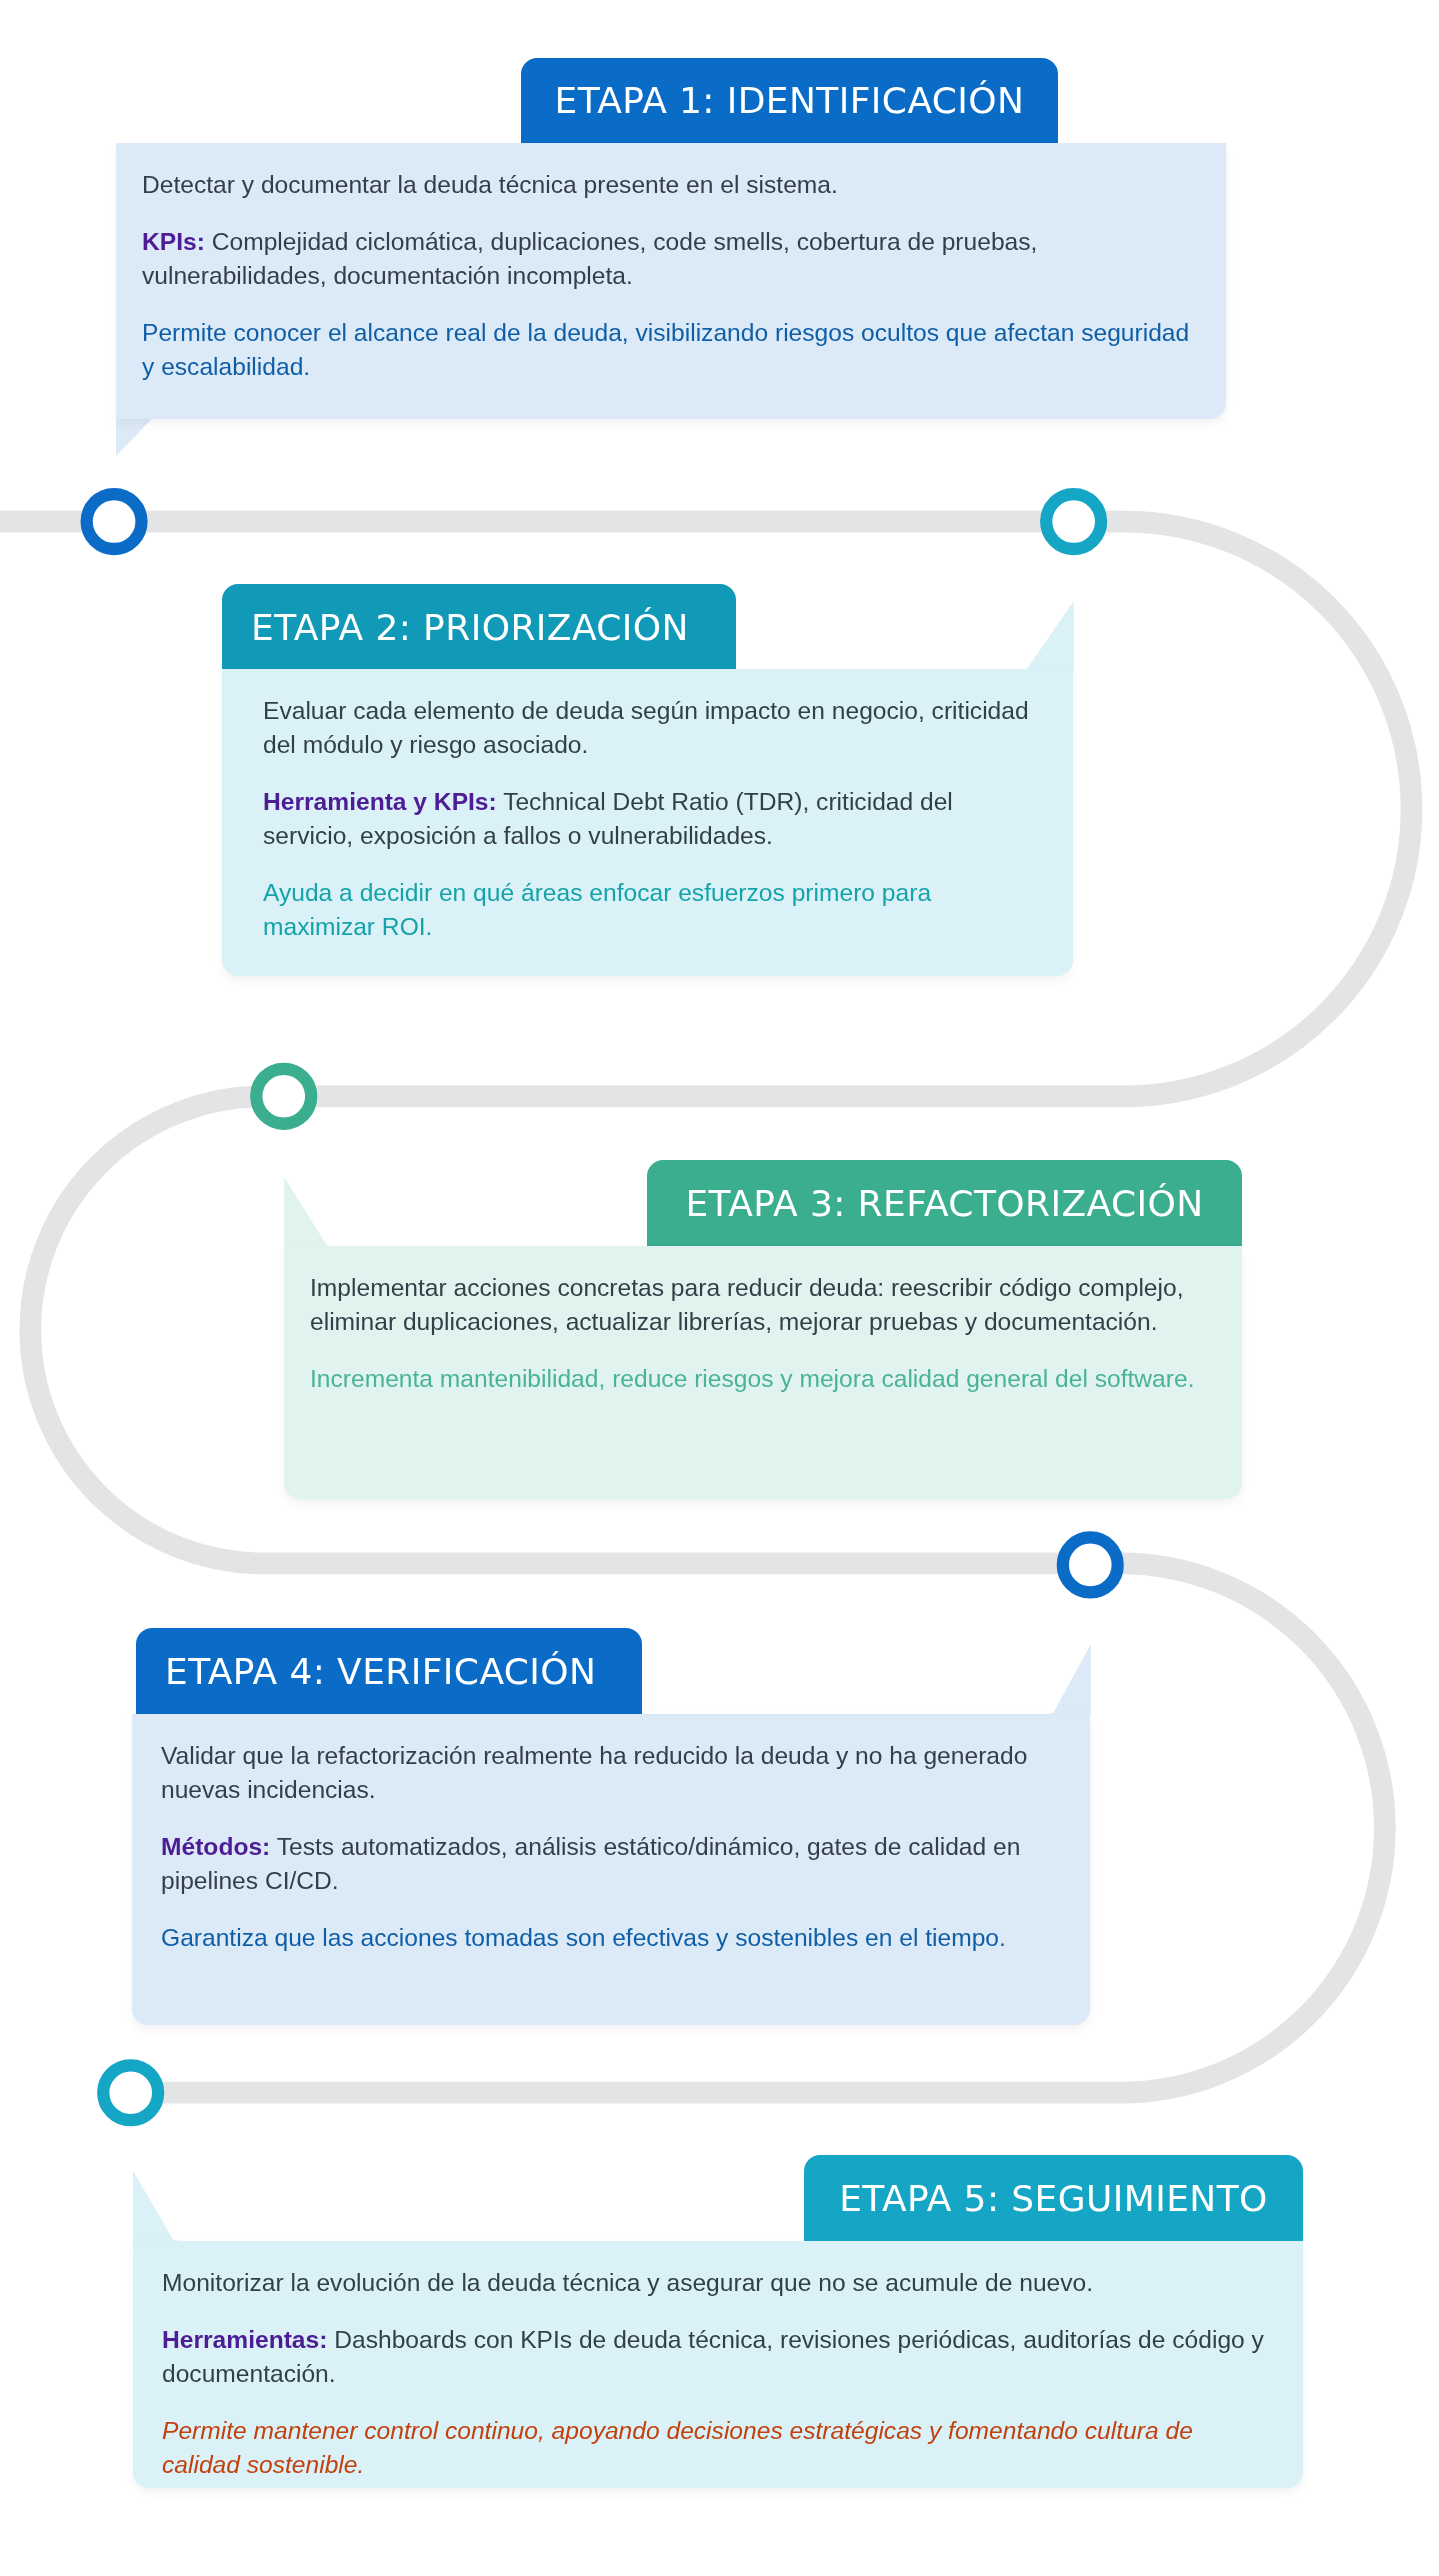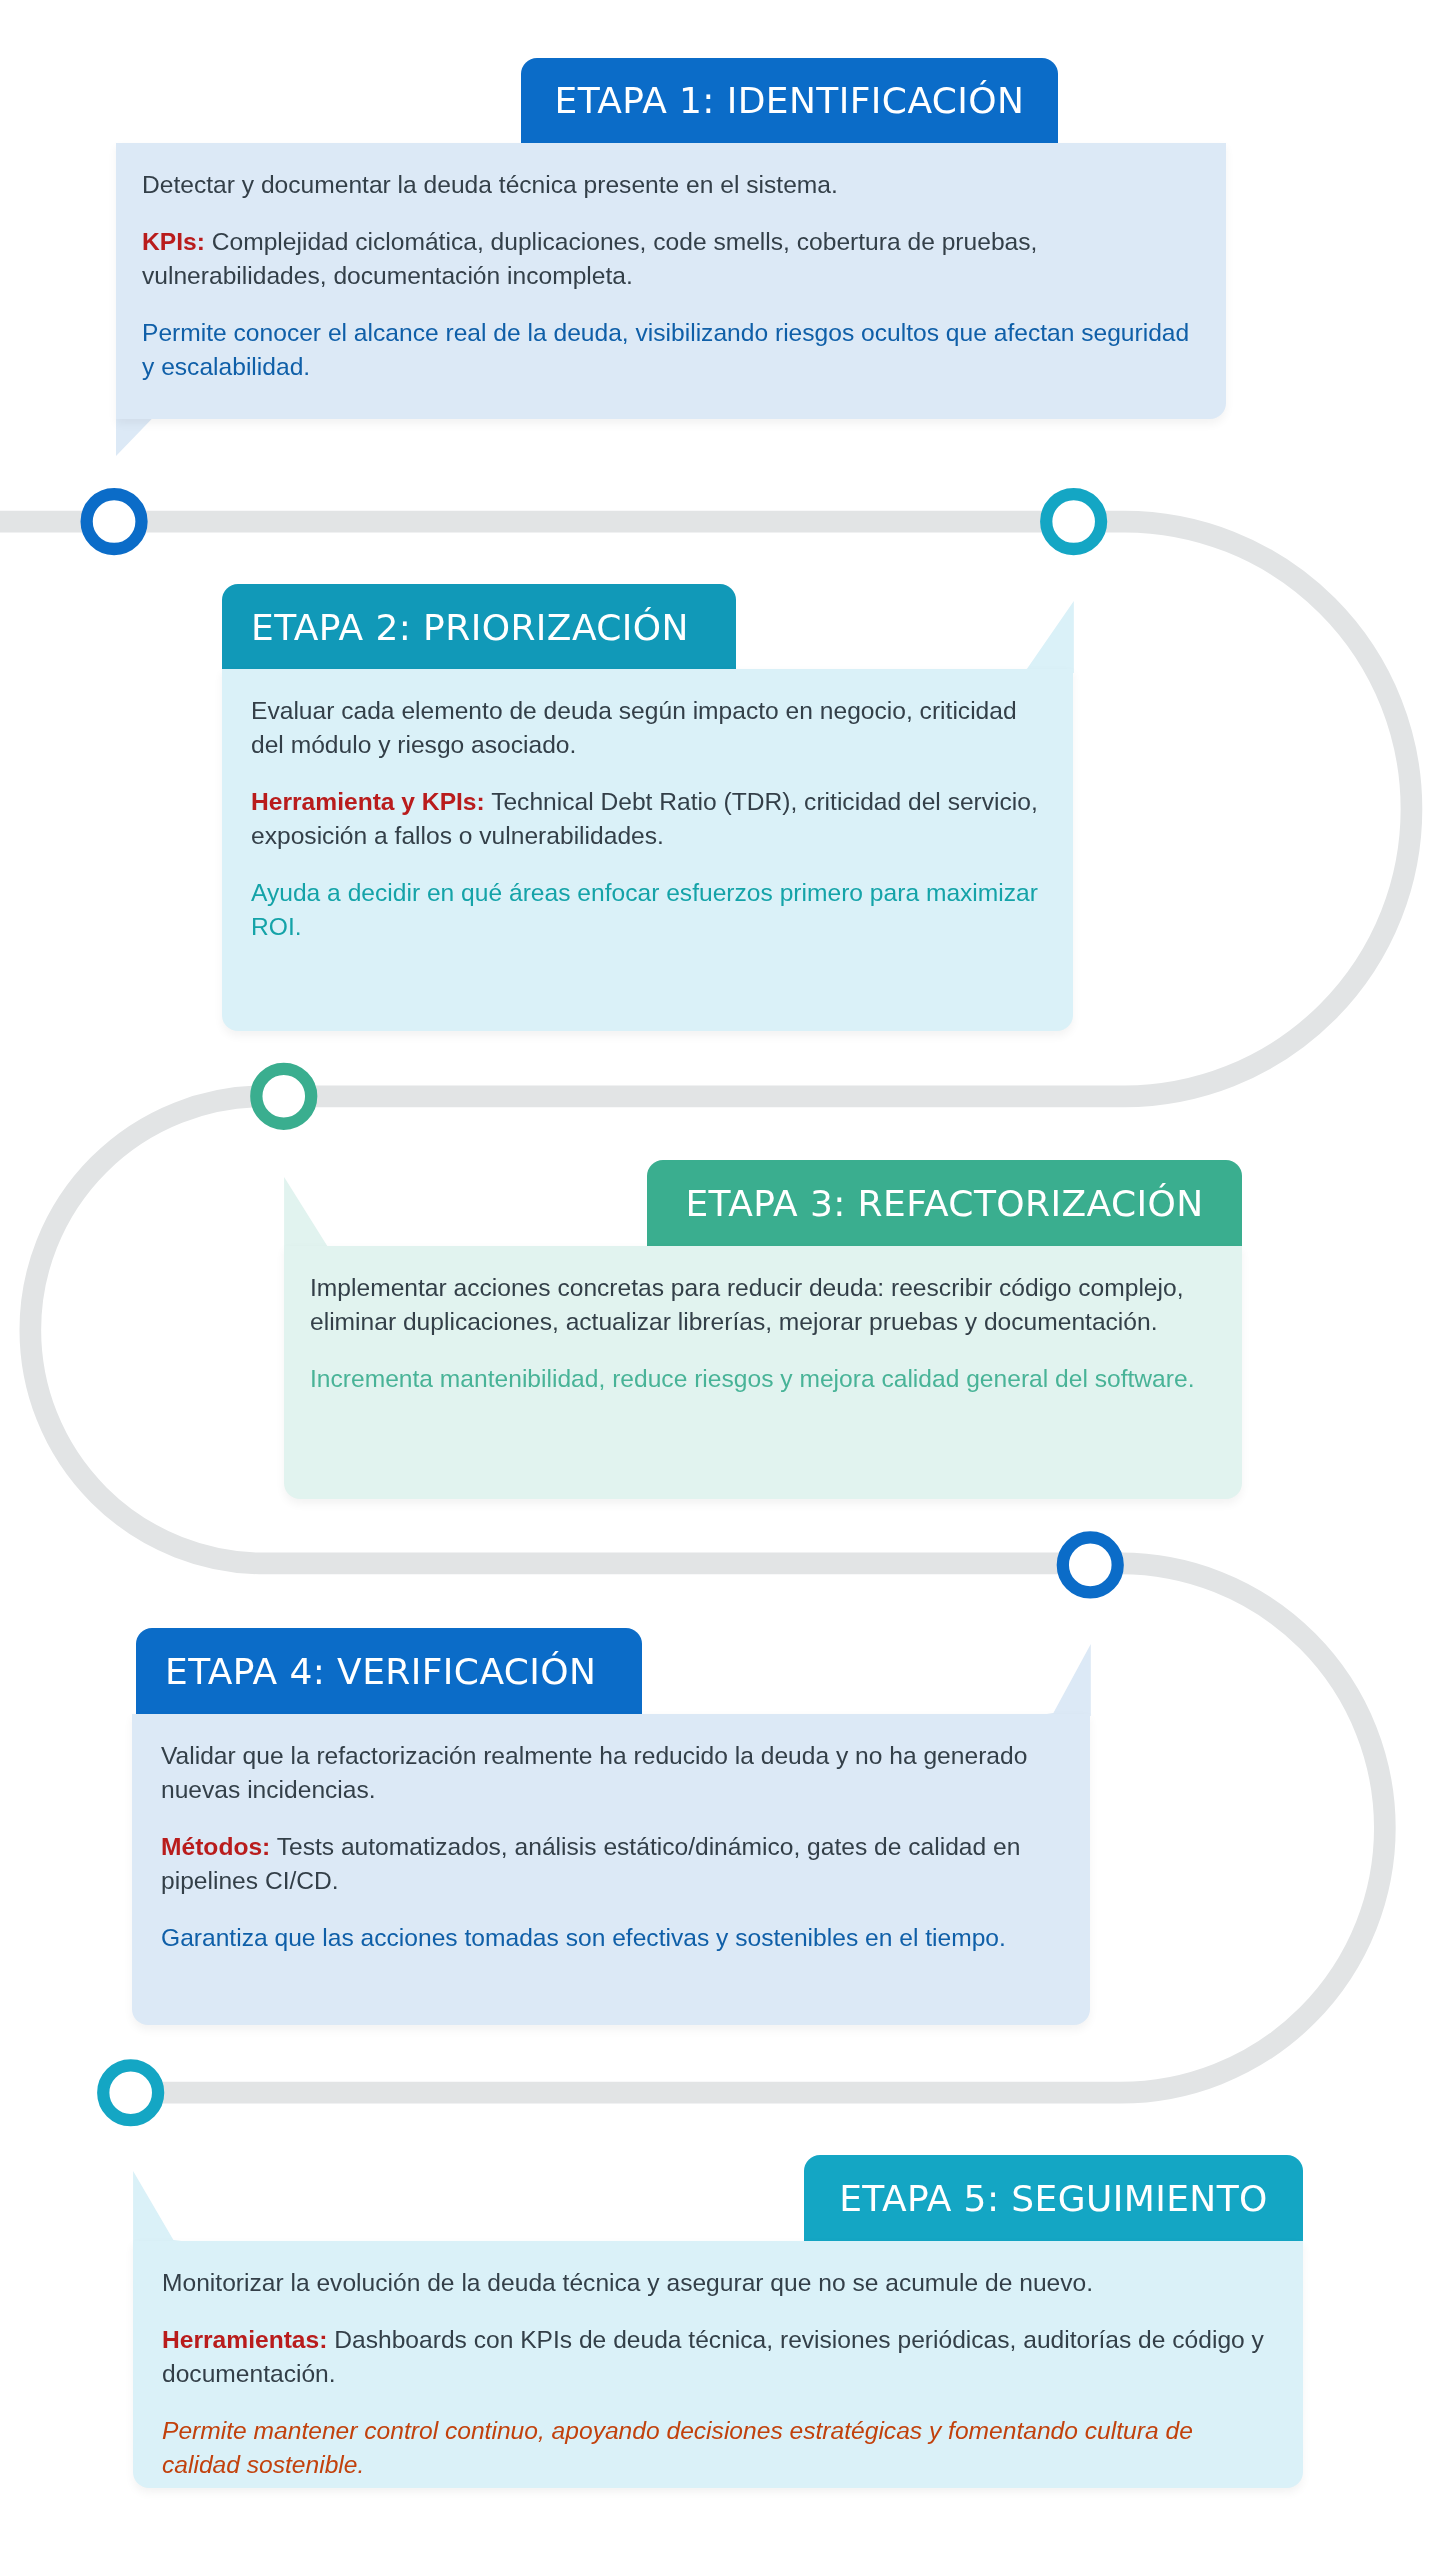--- a/index.html
+++ b/index.html
@@ -13,21 +13,21 @@
     border-radius: 16px 16px 0 0; box-sizing: border-box; padding: 0 8px; white-space: nowrap;
     font-family: "DejaVu Sans", sans-serif;
   }
   .stage-body {
     position: absolute; box-sizing: border-box; border-radius: 0 0 16px 16px;
     padding: 24.6px 29px 21.7px 29px; color: #333f48; font-size: 24.6px; line-height: 34px;
     box-shadow: 0 4.3px 10px rgba(0,0,0,0.05);
   }
   .stage-body p { margin: 0 0 23px 0; }
   .stage-body p:last-child { margin-bottom: 0; }
-  .stage-body b { font-weight: bold; color: #b91c1c; }
+  .stage-body b { font-weight: bold; color: #4c1d95; }
   .stage-tail { position: absolute; }
 </style>
 </head>
 <body>
 
 <svg id="track-svg" viewBox="0 0 1993 3567">
   <path d="M 0 722 L 1557 722 A 398 398 0 0 1 1557 1518 L 366 1518 A 324 323.5 0 0 0 366 2165 L 1552 2165 A 366 366.5 0 0 1 1552 2898 L 181 2898" fill="none" stroke="#e2e4e5" stroke-width="30" stroke-linecap="round"></path>
   <circle cx="158" cy="722" r="38" fill="#ffffff" stroke="#0b6cc8" stroke-width="17"></circle>
   <circle cx="1487" cy="722" r="38" fill="#ffffff" stroke="#14a6c4" stroke-width="17"></circle>
   <circle cx="393" cy="1518" r="38" fill="#ffffff" stroke="#3aae8f" stroke-width="17"></circle>
@@ -45,21 +45,21 @@
     <p><b>KPIs:</b><span> Complejidad ciclomática, duplicaciones, code smells, cobertura de pruebas, vulnerabilidades, documentación incompleta.</span></p>
     <p style="color:#0f5fa8;">Permite conocer el alcance real de la deuda, visibilizando riesgos ocultos que afectan seguridad y escalabilidad.</p>
   </div>
 </div>
 
 <div class="stage" style="left:0;top:0;">
   <svg class="stage-tail" style="left:1011px;top:601px;" width="63" height="72" viewBox="0 0 87 100">
     <polygon points="87,0 87,100 0,100 22,94" fill="#daf1f8"></polygon>
   </svg>
   <div class="stage-tab" style="left:222px;top:584px;width:514px;height:87px;background:#1199b8;justify-content:flex-start;padding-left:29px;">ETAPA 2: PRIORIZACIÓN</div>
-  <div class="stage-body" style="left:222px;top:669px;width:851px;height:362px;background:#daf1f8;border-radius:0 0 16px 16px;padding-left:29px;">
+  <div class="stage-body" style="left:222px;top:669px;width:851px;height:307px;background:#daf1f8;border-radius:0 0 16px 16px;padding-left:41px;">
     <p>Evaluar cada elemento de deuda según impacto en negocio, criticidad del módulo y riesgo asociado.</p>
     <p><b>Herramienta y KPIs:</b><span> Technical Debt Ratio (TDR), criticidad del servicio, exposición a fallos o vulnerabilidades.</span></p>
     <p style="color:#14a3a8;">Ayuda a decidir en qué áreas enfocar esfuerzos primero para maximizar ROI.</p>
   </div>
 </div>
 
 <div class="stage" style="left:0;top:0;">
   <svg class="stage-tail" style="left:284px;top:1177px;" width="65" height="72" viewBox="0 0 90 100">
     <polygon points="0,0 0,100 90,100 60,96" fill="#e1f3ef"></polygon>
   </svg>

